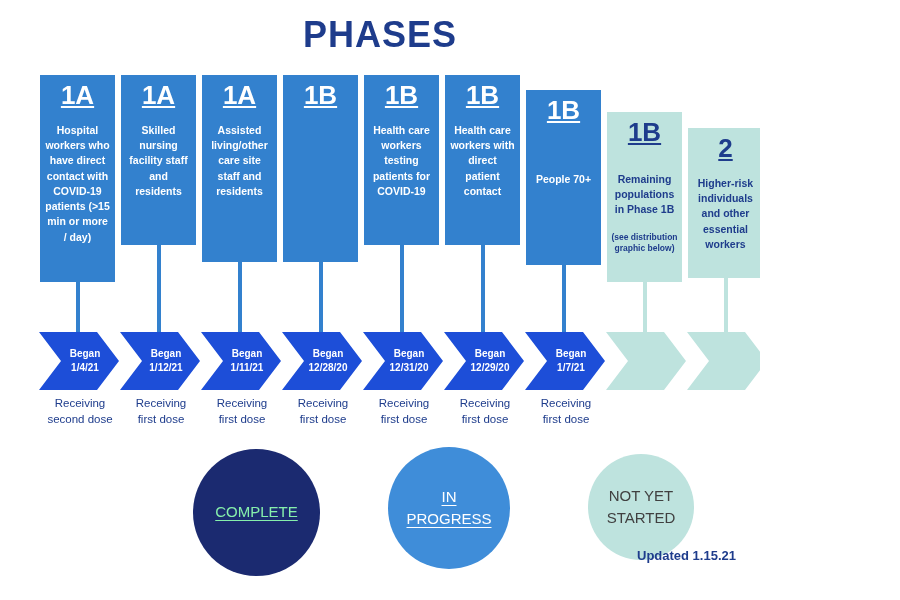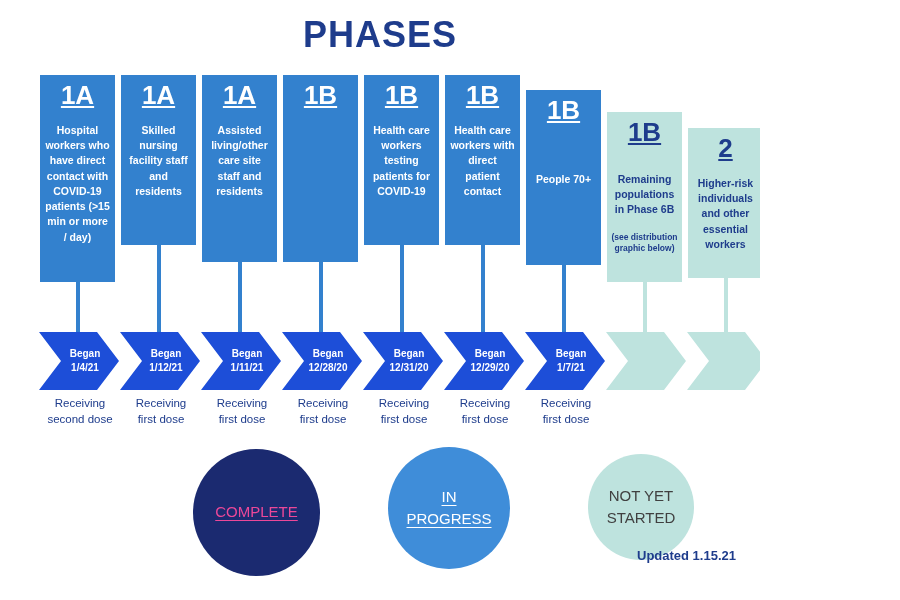--- a/index.html
+++ b/index.html
@@ -24,21 +24,21 @@
            display:flex; align-items:center; justify-content:center; }
   .arrow.teal { background:#bee3de; }
   .began { color:#ffffff; font-size:10px; font-weight:700; white-space:pre-line;
            text-align:center; line-height:1.4; padding-left:12px; }
 
   .receiving { position:absolute; top:396px; width:84px; text-align:center; color:#1e3c8c;
                font-size:11.5px; font-weight:400; white-space:pre-line; line-height:1.35; }
 
   .circle { position:absolute; border-radius:50%; display:flex; align-items:center; justify-content:center;
             text-align:center; font-weight:400; white-space:pre-line; line-height:1.5; }
-  .circle.navy { background:#1b2a70; color:#ec4899; font-size:15px; }
+  .circle.navy { background:#1b2a70; color:#86efac; font-size:15px; }
   .circle.blue { background:#3f8dd9; color:#ffffff; font-size:15px; }
   .circle.tealc { background:#bee3de; color:#404040; font-size:15px; }
   .circle.navy .lbl, .circle.blue .lbl { text-decoration: underline; text-underline-offset:3px; }
 
   .updated { position:absolute; top:548px; right:24px; color:#1e3c8c; font-size:13px; font-weight:700; }
 </style>
 </head>
 <body>
 
 <div id="stage">
@@ -123,21 +123,21 @@
   <div class="stem" style="left:562px; top:265px; height:73px;"></div>
   <div class="arrow" style="left:525px;">
     <div class="began">Began
 1/7/21</div>
   </div>
   <div class="receiving" style="left:524px;">Receiving
 first dose</div>
 
   <div class="box teal" style="left:607px; top:112px; height:170px;">
     <div class="phase">1B</div>
-    <div class="desc" style="margin-top:24px;">Remaining populations in Phase 6B</div>
+    <div class="desc" style="margin-top:24px;">Remaining populations in Phase 1B</div>
     <div class="note">(see distribution graphic below)</div>
   </div>
   <div class="stem teal" style="left:643px; top:282px; height:56px;"></div>
   <div class="arrow teal" style="left:606px;"></div>
 
   <div class="box teal" style="left:688px; top:128px; height:150px;">
     <div class="phase">2</div>
     <div class="desc">Higher-risk individuals and other essential workers</div>
   </div>
   <div class="stem teal" style="left:724px; top:278px; height:60px;"></div>

